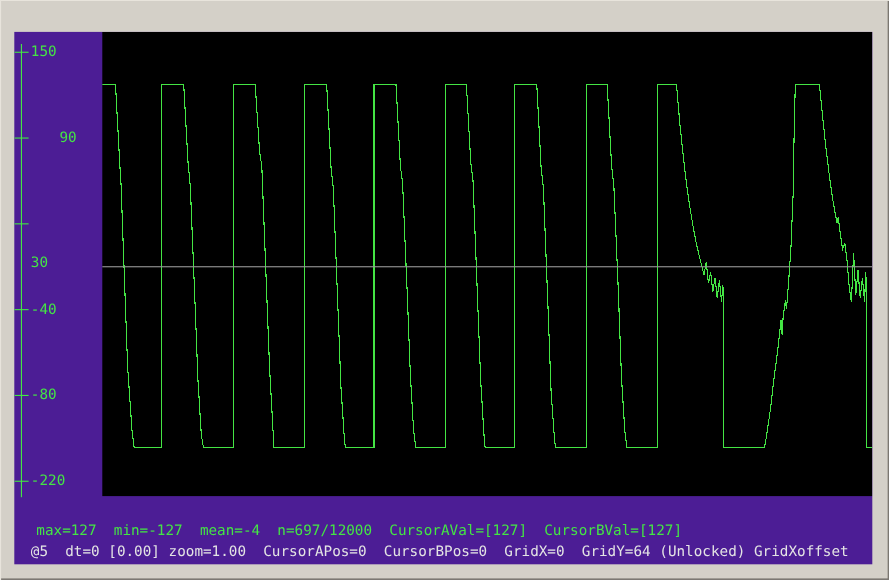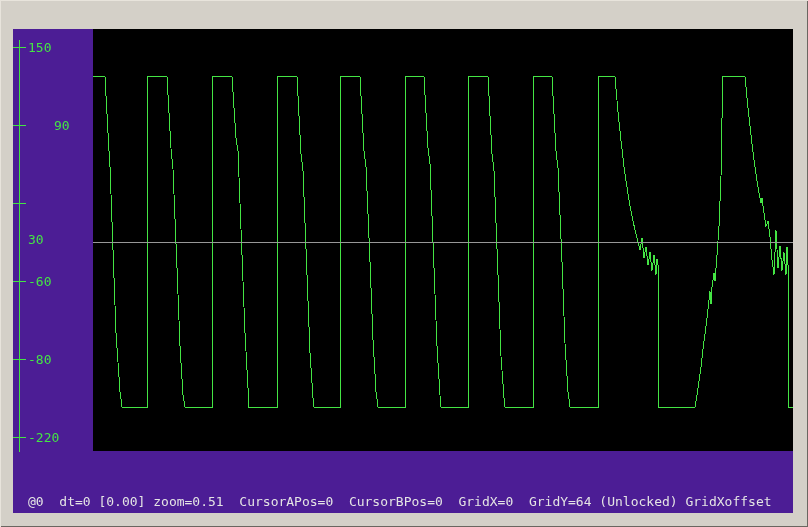--- a/index.html
+++ b/index.html
@@ -83,30 +83,31 @@
 
     <div class="y-axis-line"></div>
     <div id="y-ticks">
         <div class="y-tick" style="top: 18px;"></div>
         <div class="y-label" style="top: 12px;">150</div>
         <div class="y-tick" style="top: 96px;"></div>
         <div class="y-label" style="top: 90px; margin-left: 26px;">90</div>
         <div class="y-tick" style="top: 174px;"></div>
         <div class="y-label" style="top: 168px; margin-top: 36px;">30</div>
         <div class="y-tick" style="top: 252px;"></div>
-        <div class="y-label" style="top: 246px;">-60</div>
+        <div class="y-label" style="top: 246px;">-40</div>
         <div class="y-tick" style="top: 330px;"></div>
         <div class="y-label" style="top: 324px;">-80</div>
         <div class="y-tick" style="top: 408px;"></div>
         <div class="y-label" style="top: 402px;">-220</div>
       </div>
 
     <div class="plot">
       <svg id="wave-svg" width="700" height="422" viewBox="0 0 700 422" shape-rendering="crispEdges">
         <polyline id="waveform" fill="none" stroke="#44e544" stroke-width="1" points="0,47.9 12,47.9 16,122.0 17,137.6 23,304.0 27,362.5 29,378.1 54,378.1 54,47.9 74,47.9 78,119.4 80,140.2 84,239.0 87,317.0 90,366.4 92,378.1 119,378.1 119,47.9 139,47.9 143,109.0 145,122.0 149,226.0 152,304.0 155,358.6 156,378.1 184,378.1 184,47.9 204,47.9 208,124.6 210,141.5 214,245.5 217,323.5 220,369.0 221,378.1 247,378.1 247,47.9 267,47.9 271,122.0 273,137.6 277,232.5 280,310.5 283,362.5 285,378.1 312,378.1 312,47.9 331,47.9 335,119.4 337,135.0 341,239.0 344,317.0 347,366.4 348,378.1 375,378.1 375,47.9 395,47.9 399,124.6 401,141.5 405,245.5 408,327.4 411,369.0 412,378.1 440,378.1 440,47.9 459,47.9 463,122.0 465,138.9 469,232.5 472,314.4 475,362.5 477,378.1 505,378.1 505,47.9 522,47.9 525,83.0 528,111.6 531,137.6 534,158.4 537,176.6 540,192.2 543,205.2 545,213.0 547,220.8 549,209.1 551,228.6 553,218.2 555,236.4 557,223.4 559,241.6 561,226.0 563,245.5 564,229.9 565,236.4 565,378.1 602,378.1 604,366.4 607,345.6 608,337.8 611,311.8 613,297.5 615,280.6 617,262.4 618,275.4 619,258.5 621,244.2 622,252.0 624,226.0 626,197.4 628,148.0 629,89.5 630,47.9 652,47.9 655,79.1 658,106.4 661,131.1 664,151.9 666,163.6 668,174.0 669,168.8 671,184.4 673,197.4 675,192.2 677,207.8 679,231.2 681,245.5 683,201.3 685,239.0 687,216.9 689,241.6 691,223.4 693,245.5 694,218.2 695,236.4 695,378.1 700,378.1"></polyline>
       </svg>
     </div>
     <div class="zero-line"></div>
 
-    <div class="status-line status-2">@0  dt=0 [0.00] zoom=0.51  CursorAPos=0  CursorBPos=0  GridX=0  GridY=64 (Unlocked) GridXoffset</div>
+    <div class="status-line status-1">max=127  min=-127  mean=-4  n=697/12000  CursorAVal=[127]  CursorBVal=[127]</div>
+    <div class="status-line status-2">@5  dt=0 [0.00] zoom=1.00  CursorAPos=0  CursorBPos=0  GridX=0  GridY=64 (Unlocked) GridXoffset</div>
   </div>
 
 </div>
 
 </body></html>

